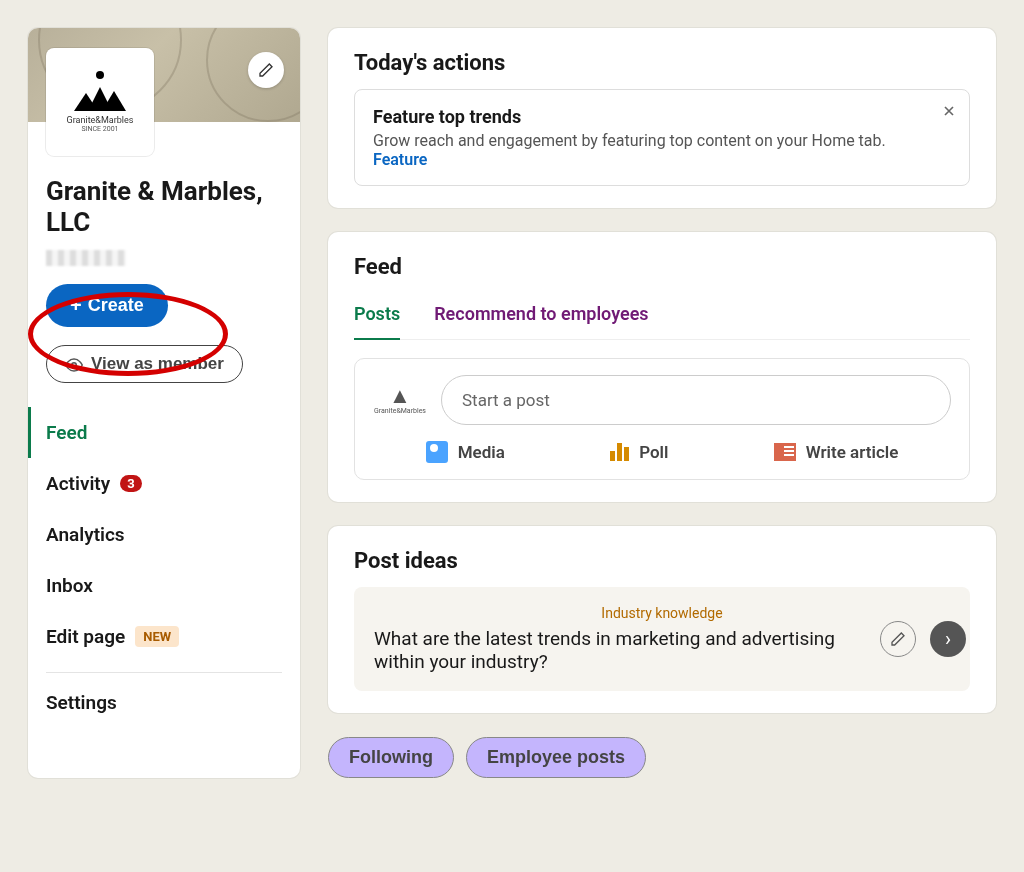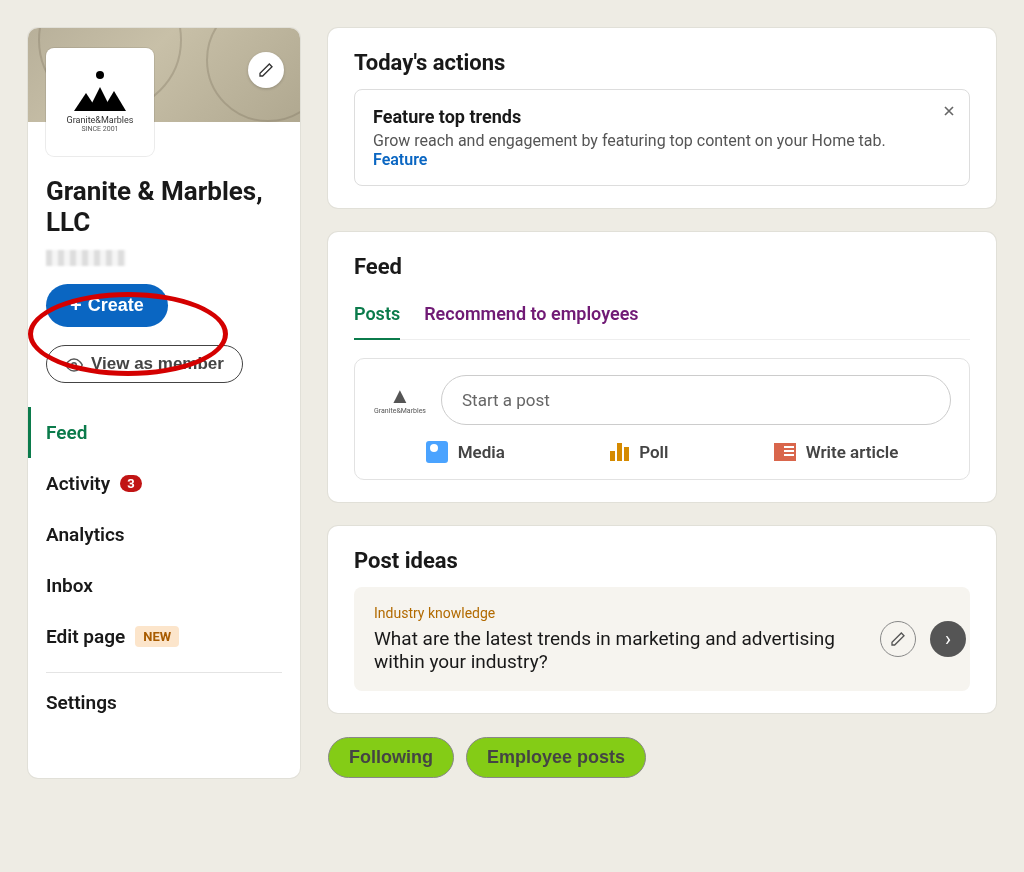--- a/index.html
+++ b/index.html
@@ -141,21 +141,21 @@
 .card { background:#fff; border-radius: 10px; padding: 22px 26px; box-shadow: 0 0 0 1px rgba(0,0,0,0.05); }
 .card-title { font-size: 22px; font-weight: 700; margin-bottom: 14px; }
 .action-box {
   border: 1px solid #ddd; border-radius: 8px; padding: 16px 18px;
   position: relative;
 }
 .action-title { font-size: 18px; font-weight: 700; margin-bottom: 4px; }
 .action-desc { font-size: 16px; color: #555; max-width: 540px; }
 .action-link { color: #0a66c2; font-weight: 600; cursor: pointer; }
 .close-x { position:absolute; top: 12px; right: 12px; font-size: 18px; color:#666; cursor:pointer; }
-.feed-tabs { display:flex; gap: 24px; margin-top: 8px; border-bottom: 1px solid #eee; }
+.feed-tabs { display:flex; gap: 34px; margin-top: 8px; border-bottom: 1px solid #eee; }
 .feed-tab { padding: 10px 0 14px; font-size: 18px; font-weight: 600; cursor:pointer; color:#701a75; margin-bottom:-1px; }
 .feed-tab.active { color:#0b7b4b; border-bottom: 2px solid #0b7b4b; }
 .compose {
   margin-top: 18px; border:1px solid #e2e2e2; border-radius: 10px;
   padding: 16px 18px;
 }
 .compose-row { display:flex; align-items:center; gap:14px; }
 .compose-logo {
   width: 54px; text-align:center; font-size: 7px; color:#555;
 }
@@ -170,36 +170,36 @@
 .icon-media::after{ content:""; position:absolute; width:8px;height:8px;border-radius:50%;background:#fff;top:3px;left:4px;}
 .icon-poll { display:inline-flex; align-items:flex-end; gap:2px; }
 .icon-poll span{ width:5px; background:#d58a00; display:inline-block;}
 .icon-poll span:nth-child(1){height:10px;} .icon-poll span:nth-child(2){height:18px;} .icon-poll span:nth-child(3){height:14px;}
 .icon-article { width:22px; height:18px; background:#d9664c; position:relative; }
 .icon-article::before{content:"";position:absolute;right:2px;top:3px;width:10px;height:2px;background:#fff;box-shadow:0 4px 0 #fff,0 8px 0 #fff;}
 .post-ideas-box {
   background:#f6f4ef; border-radius:8px; padding: 18px 20px;
   position: relative; margin-top: 8px;
 }
-.pi-cat { color:#b26a00; font-size: 14px; margin-bottom: 6px; }
+.pi-cat { color:#b26a00; font-size: 14px; margin-bottom: 6px; text-align: center; }
 .pi-q { font-size: 19px; font-weight:400; max-width: 480px; }
 .pi-edit {
   position:absolute; right: 54px; top: 50%; transform: translateY(-50%);
   width:36px;height:36px;border:1.5px solid #888;border-radius:50%;
   display:flex;align-items:center;justify-content:center;cursor:pointer;
 }
 .pi-next {
   position:absolute; right: 4px; top: 50%; transform: translateY(-50%);
   width:36px;height:36px;background:#555;border-radius:50%;color:#fff;
   display:flex;align-items:center;justify-content:center;cursor:pointer;font-size:20px;
 }
 .filter-pills { display:flex; gap:12px; }
 .pill {
   border-radius: 22px; padding: 9px 20px; font-size: 18px; font-weight:600;
-  border:1px solid #888; background:#84cc16; cursor:pointer; color:#444;
+  border:1px solid #888; background:#c4b5fd; cursor:pointer; color:#444;
 }
 .pill.active { background:#0b7b4b; color:#fff; border-color:#0b7b4b; }
 </style>
 </head>
 <body>
 
 <div class="layout">
 
   <aside class="sidebar">
     <div class="sidebar-cover">

